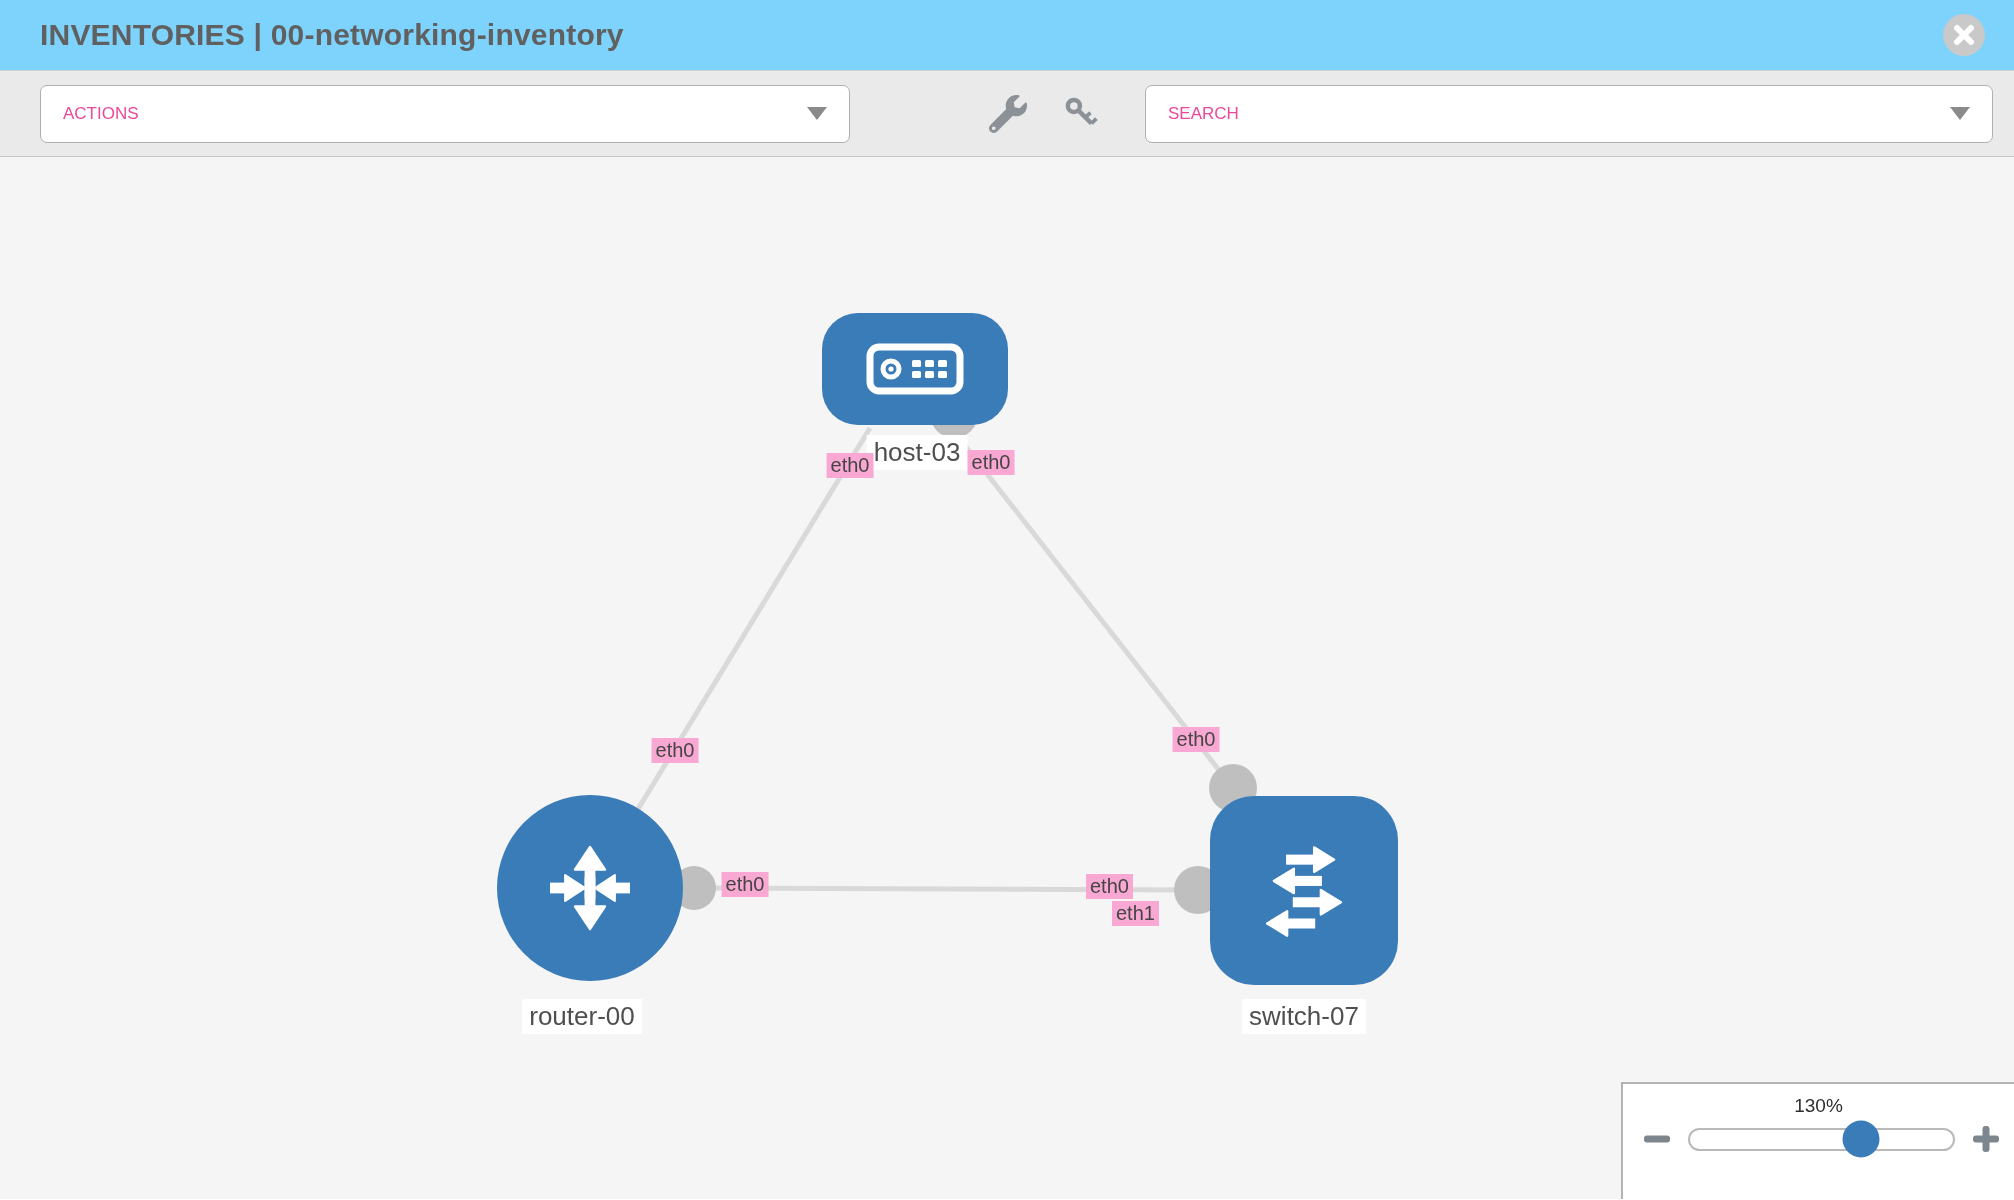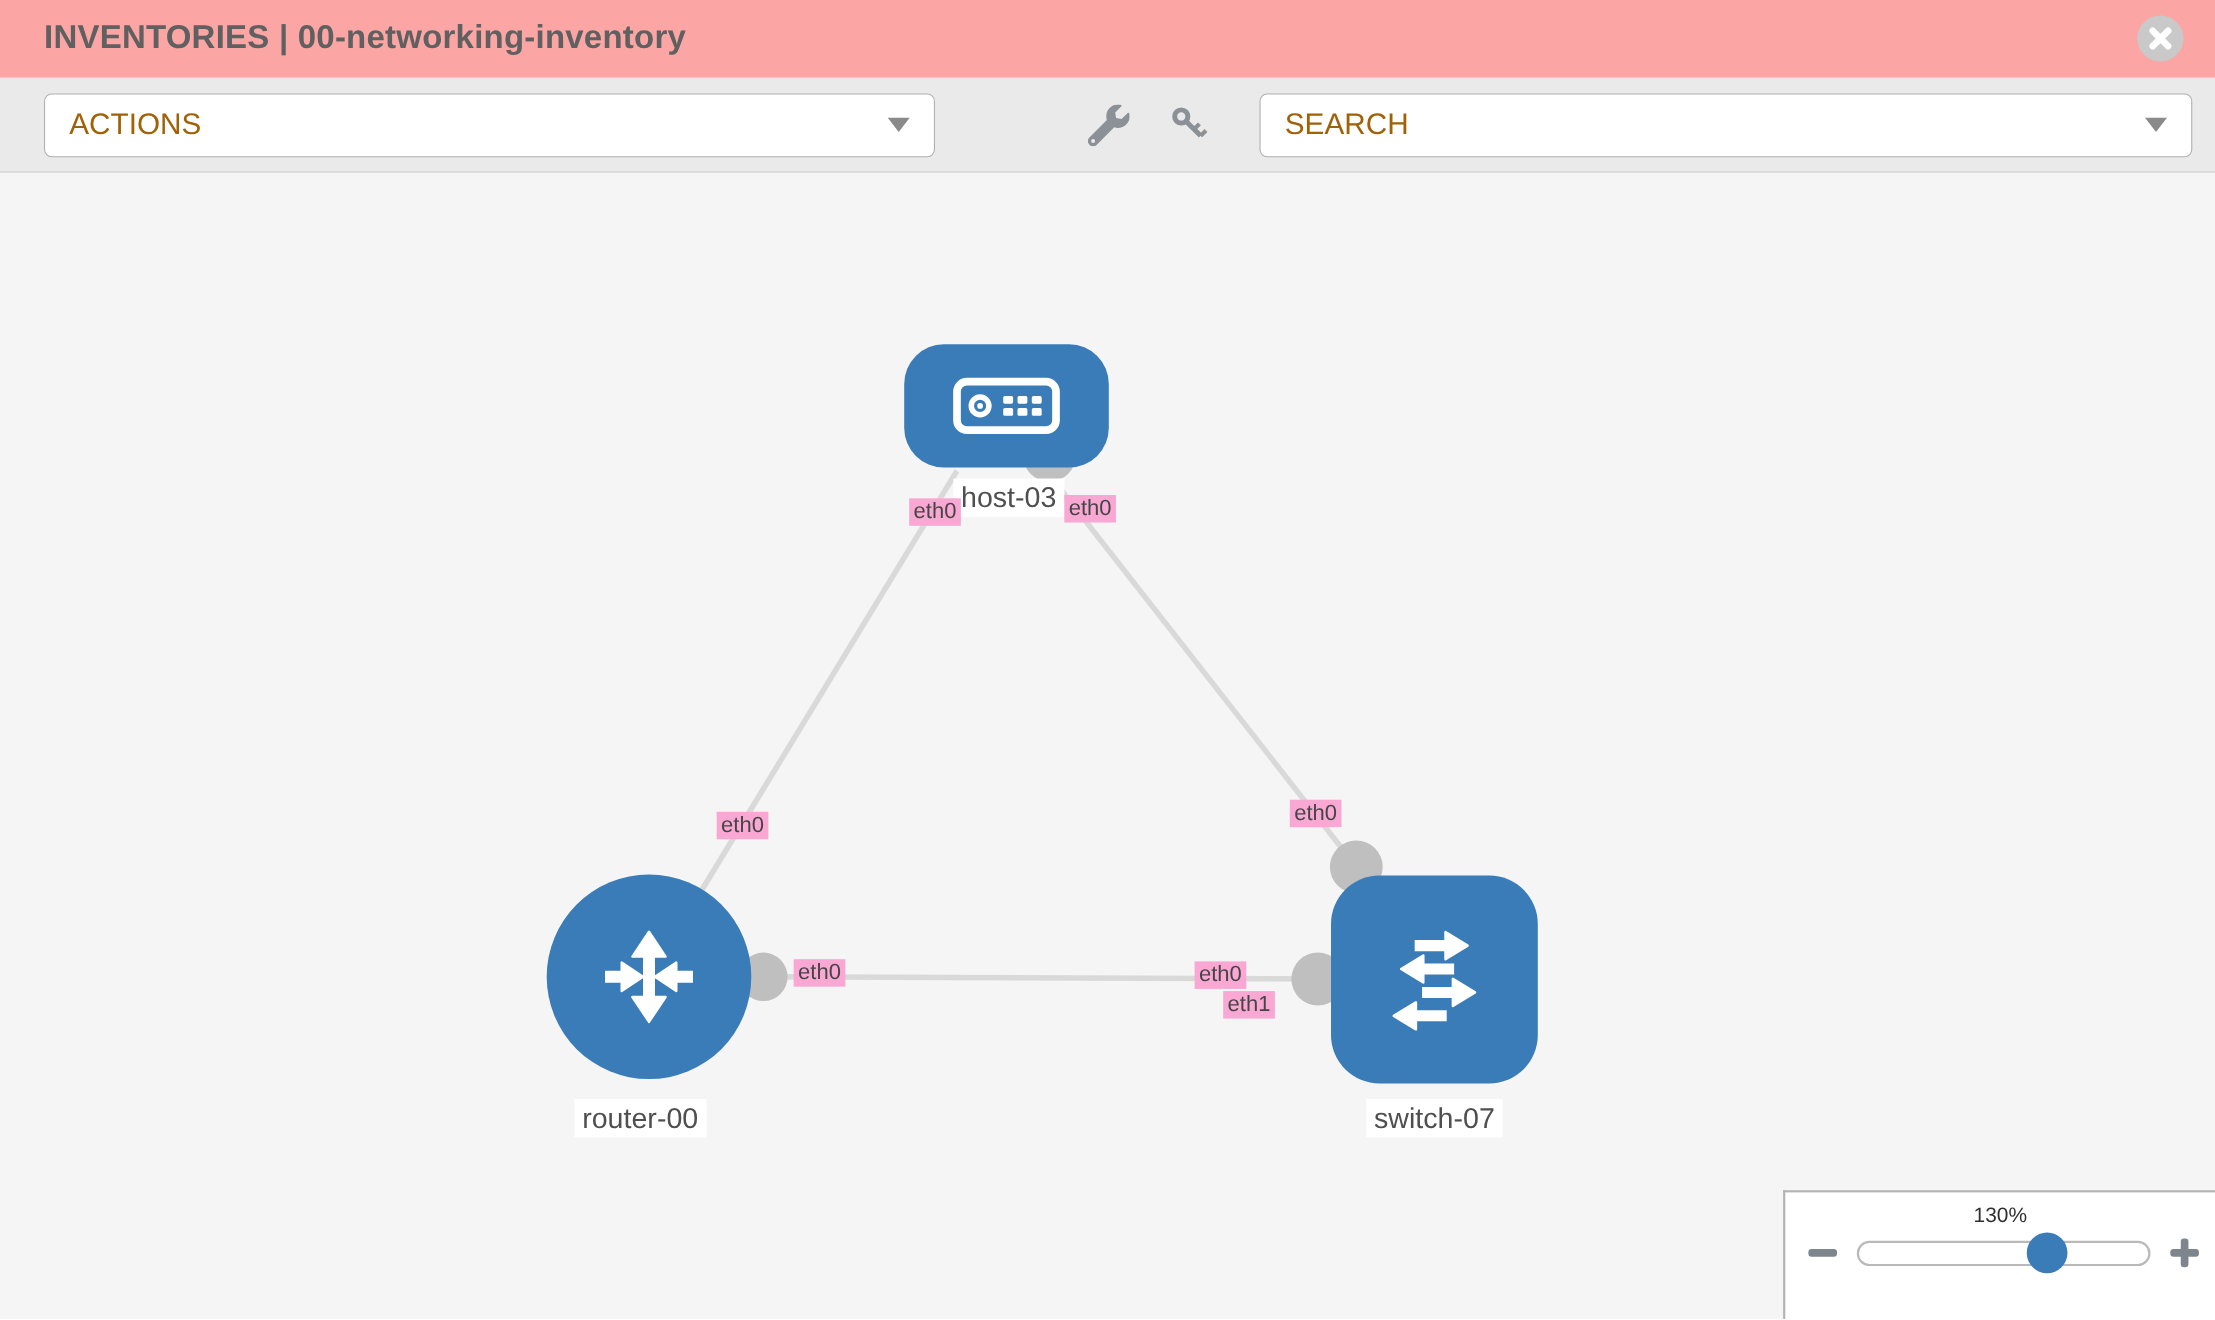--- a/index.html
+++ b/index.html
@@ -7,21 +7,21 @@
   body {
     width: 2014px; height: 1200px;
     font-family: "Liberation Sans", sans-serif;
     background: #ffffff;
     overflow: hidden;
     position: relative;
   }
 
   
   .header {
-    height: 71px; background: #fca5a5;
+    height: 71px; background: #7dd3fc;
     border-bottom: 1px solid #d2d2d2;
     display: flex; align-items: center;
     position: relative;
   }
   .page-title {
     margin-left: 40px;
     font-size: 30px; font-weight: bold; color: #606060;
     letter-spacing: 0.2px;
   }
   .close-btn {
@@ -37,21 +37,21 @@
     height: 86px; background: #eaeaea;
     border-bottom: 1px solid #c6c6c6;
     display: flex; align-items: center;
   }
   .select-box {
     height: 58px; background: #ffffff;
     border: 1px solid #b0b0b0; border-radius: 7px;
     display: flex; align-items: center; justify-content: space-between;
     padding: 0 22px;
   }
-  .select-label { font-size: 27px; color: #a16207; }
+  .select-label { font-size: 17px; color: #ec4899; }
   .caret-down {
     width: 0; height: 0;
     border-left: 10px solid transparent;
     border-right: 10px solid transparent;
     border-top: 13px solid #8a8a8a;
   }
   .actions-select { width: 810px; margin-left: 40px; }
   .search-select  { width: 848px; margin-left: 44px; margin-right: 21px; gap: 32px; }
   .tool-icon { width: 38px; height: 38px; cursor: pointer; }
   .wrench-wrap { margin-left: auto; }

